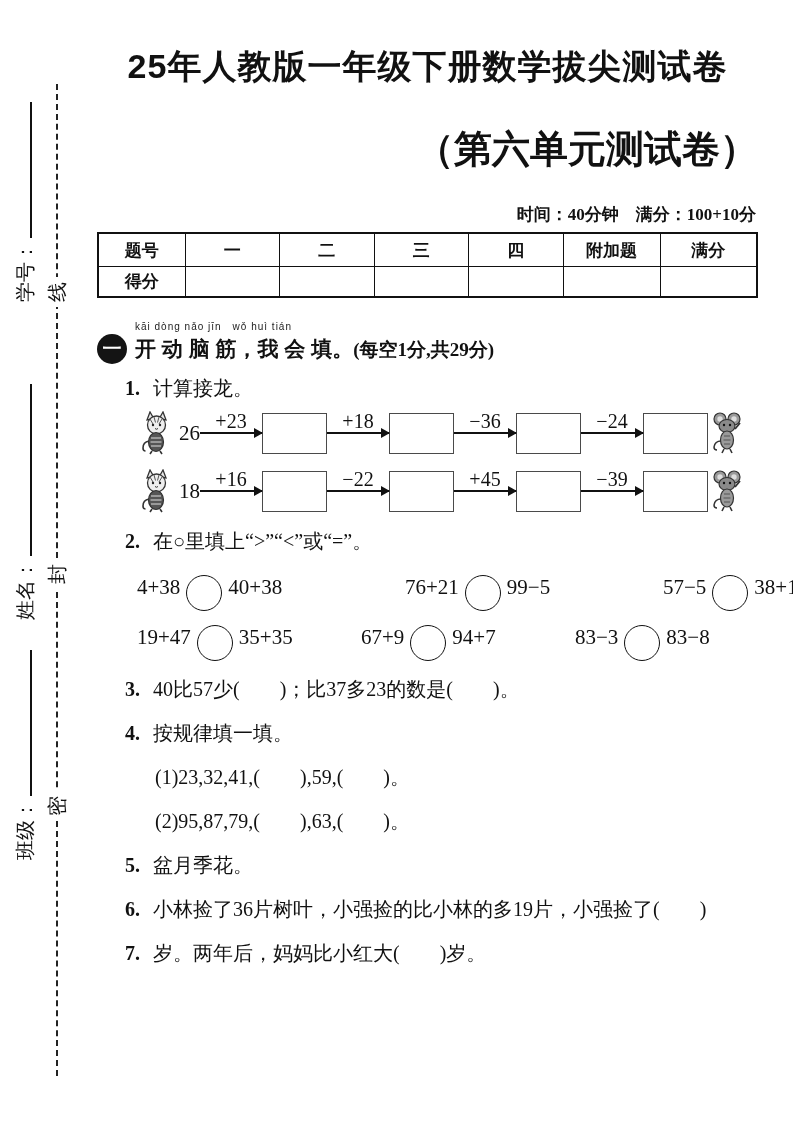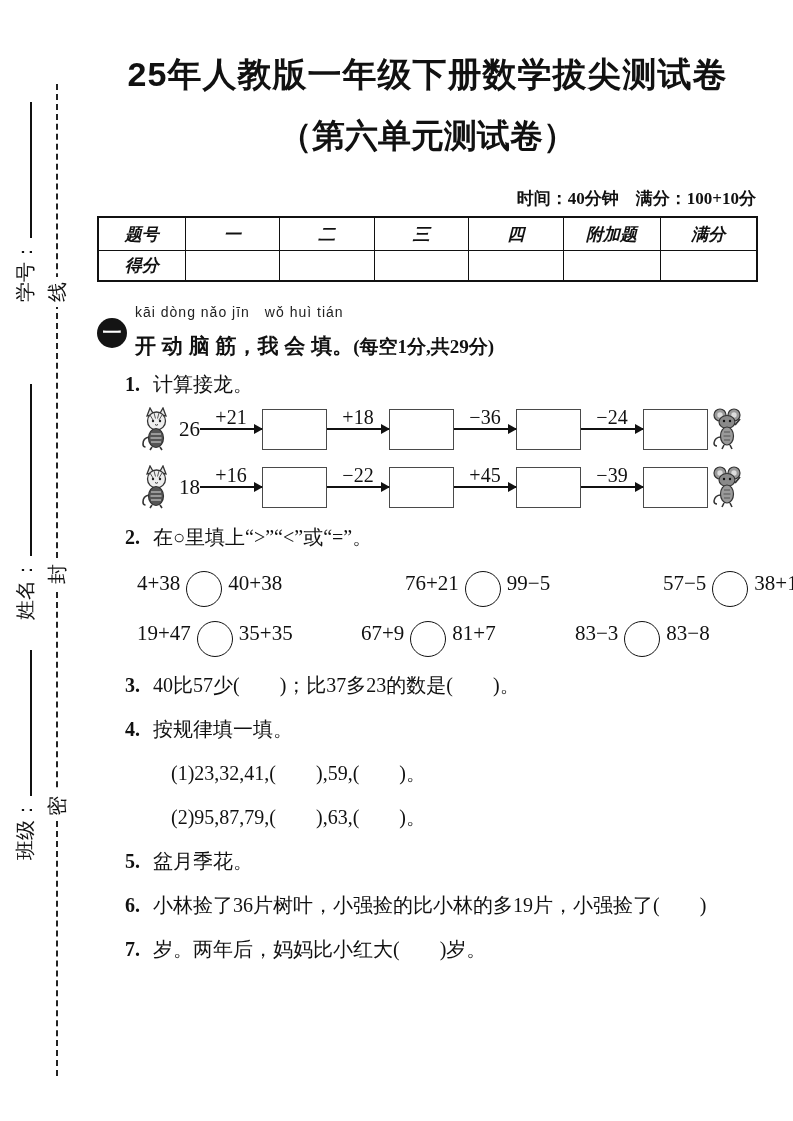--- a/index.html
+++ b/index.html
@@ -14,47 +14,47 @@
     position:absolute;transform:rotate(-90deg);transform-origin:0 0;
     font-size:20px;white-space:nowrap;display:flex;align-items:center;
     font-family:"Liberation Serif","DejaVu Serif",serif;
   }
   .blank-line{display:inline-block;height:0.55em;border-bottom:2px solid #111;margin-left:4px;}
   .seal-char{
     position:absolute;left:42px;width:30px;text-align:center;background:#fff;
     transform:rotate(-90deg);font-size:20px;padding:2px 0;line-height:1;
   }
   
-  .content{position:absolute;left:97px;top:8px;width:661px;}
+  .content{position:absolute;left:97px;top:0;width:661px;}
   .title{margin-top:44px;text-align:center;font-family:"Liberation Sans","DejaVu Sans",sans-serif;
     font-weight:bold;font-size:34px;letter-spacing:1px;}
-  .subtitle{margin-top:16px;text-align:center;font-family:"Liberation Sans","DejaVu Sans",sans-serif;
-    font-weight:bold;font-size:33px;}
+  .subtitle{margin-top:34px;text-align:right;font-family:"Liberation Sans","DejaVu Sans",sans-serif;
+    font-weight:bold;font-size:38px;}
   .meta-line{margin-top:28px;text-align:right;font-family:Liberation Serif, serif;
     font-weight:bold;font-size:17px;padding-right:2px;}
   
-  table.score{border-collapse:collapse;width:100%;margin-top:6px;table-layout:fixed;font-style:italic;}
+  table.score{border-collapse:collapse;width:100%;margin-top:6px;table-layout:fixed;}
   table.score td{border:1.4px solid #111;text-align:center;font-family:"Liberation Sans","DejaVu Sans",sans-serif;
     font-weight:bold;font-size:17px;height:32px;padding:0;}
   table.score tr.r2 td{height:29px;}
   table.score{border:2px solid #111;}
   
   .sec-head{margin-top:22px;display:flex;align-items:flex-start;}
   .sec-badge{flex:none;width:30px;height:30px;border-radius:50%;background:#141414;color:#fff;
     display:flex;align-items:center;justify-content:center;font-size:19px;font-weight:bold;margin-top:14px;
     font-family:"Liberation Sans","DejaVu Sans",sans-serif;}
   .sec-txt{margin-left:8px;}
-  .pinyin{font-family:"Liberation Sans","DejaVu Sans",sans-serif;font-size:14px;letter-spacing:1px;color:#222;}
-  .sec-title-row{font-family:"Liberation Sans","DejaVu Sans",sans-serif;font-weight:bold;font-size:21px;margin-top:10px;}
+  .pinyin{font-family:"Liberation Sans","DejaVu Sans",sans-serif;font-size:10px;letter-spacing:1px;color:#222;}
+  .sec-title-row{font-family:"Liberation Sans","DejaVu Sans",sans-serif;font-weight:bold;font-size:21px;margin-top:1px;}
   .sec-note{font-family:"Liberation Serif","DejaVu Serif",serif;font-weight:bold;font-size:19px;}
   
   .q{display:flex;margin-left:28px;font-size:20px;line-height:44px;}
   .qnum{flex:none;width:28px;font-weight:bold;}
   .qtext{flex:1;}
-  .sub-item{margin-left:18px;}
+  .sub-item{margin-left:2px;}
   
   .chain-row{display:flex;align-items:center;margin:2px 0 8px 40px;height:50px;}
   .start-num{font-size:21px;margin:0 0 0 2px;}
   .chain-step{position:relative;width:62px;height:46px;flex:none;}
   .op{position:absolute;bottom:25px;width:100%;text-align:center;font-size:20px;line-height:1;}
   .arr{position:absolute;top:22px;left:0;right:0;height:2px;background:#111;}
   .arr:after{content:"";position:absolute;right:-1px;top:-4.5px;width:0;height:0;
     border-left:9px solid #111;border-top:5.5px solid transparent;border-bottom:5.5px solid transparent;}
   .chain-box{flex:none;width:63px;height:39px;border:1.6px solid #4a4a4a;background:#fff;}
   .animal{flex:none;margin:0 3px;}
@@ -150,21 +150,21 @@
       <circle cx="13" cy="14" r="1.2" fill="#222"></circle>
         <circle cx="20" cy="14" r="1.2" fill="#222"></circle>
       <path d="M15 17.5 q1.5 1.5 3 0" stroke="#333" stroke-width="1" fill="none"></path>
       <ellipse cx="16" cy="31" rx="7.5" ry="9.5" fill="#555" stroke="#333" stroke-width="1.2"></ellipse>
       <path d="M11 27 h10 M10.5 31 h11 M11 35 h10" stroke="#ddd" stroke-width="1.2"></path>
       <path d="M9 30 q-6 1 -6 7 q0 3 2.5 3" stroke="#333" stroke-width="1.6" fill="none"></path>
       <path d="M12 40 l-2 3 M20 40 l2 3" stroke="#333" stroke-width="1.6"></path>
     </svg>
     <span class="start-num">26</span>
     <div class="chain-step">
-      <div class="op">+21</div>
+      <div class="op">+23</div>
       <div class="arr"></div>
     </div>
     <div class="chain-box"></div>
     <div class="chain-step">
       <div class="op">+18</div>
       <div class="arr"></div>
     </div>
     <div class="chain-box"></div>
     <div class="chain-step">
       <div class="op">−36</div>
@@ -257,21 +257,21 @@
     </div>
     <div class="cmp-item">
       <span>57−5</span><span class="cmp-circle"></span><span>38+1</span>
     </div>
   </div>
   <div class="cmp-row">
     <div class="cmp-item">
       <span>19+47</span><span class="cmp-circle"></span><span>35+35</span>
     </div>
     <div class="cmp-item">
-      <span>67+9</span><span class="cmp-circle"></span><span>81+7</span>
+      <span>67+9</span><span class="cmp-circle"></span><span>94+7</span>
     </div>
     <div class="cmp-item">
       <span>83−3</span><span class="cmp-circle"></span><span>83−8</span>
     </div>
   </div>
 
   <div class="q" style="margin-top:3px;">
     <span class="qnum">3.</span>
     <div class="qtext">40比57少(　　)；比37多23的数是(　　)。</div>
   </div>

